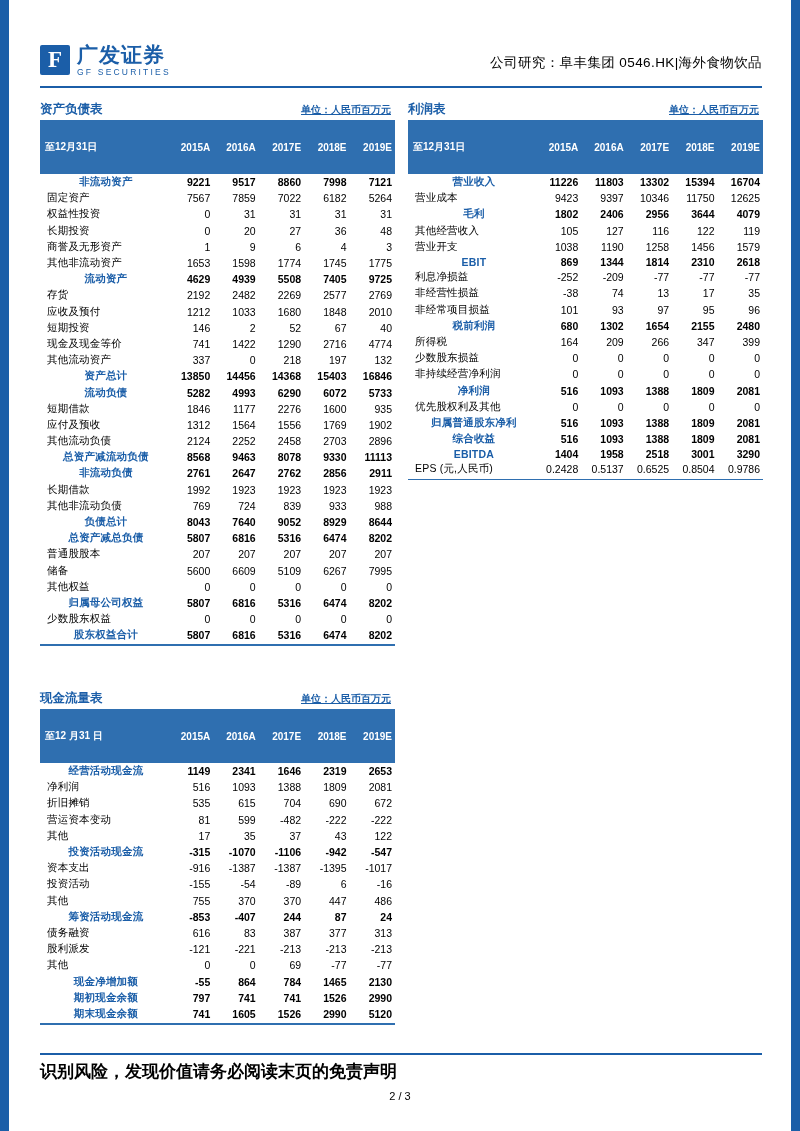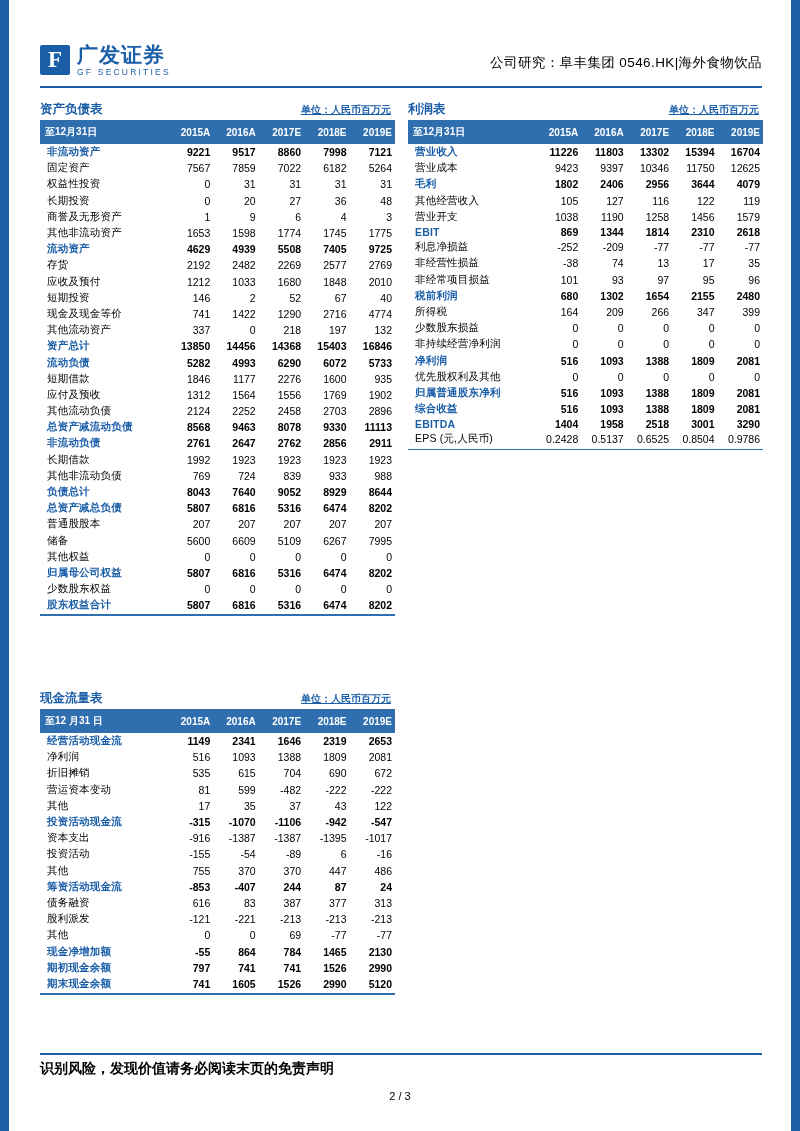--- a/index.html
+++ b/index.html
@@ -107,21 +107,21 @@
   table.fin {
     border-collapse: collapse;
     width: 100%;
     font-size: 10.5px;
   }
   table.fin th {
     background: #2f6fb0;
     color: #ffffff;
     font-weight: bold;
     font-size: 10px;
-    padding: 5px 3px;
+    padding: 20px 3px;
     text-align: right;
     white-space: nowrap;
   }
   table.fin th.lbl {
     text-align: left;
     padding-left: 5px;
   }
   table.fin td {
     padding: 1.1px 3px;
     text-align: right;
@@ -132,20 +132,21 @@
   table.fin td.lbl {
     text-align: left;
     padding-left: 7px;
     letter-spacing: 0.2px;
   }
   tr.bold td {
     font-weight: bold;
   }
   tr.bold td.lbl {
     color: #1b5ea8;
+    text-align: center;
   }
   .col-lbl { width: 36%; }
   .col-num { width: 12.8%; }
   
   .tbl-bottom-rule {
     height: 1.5px;
     background: #2f6fb0;
     margin-top: 1px;
   }
   
@@ -158,21 +159,21 @@
     left: 40px;
     right: 38px;
     top: 1053px;
     height: 1.5px;
     background: #1b5ea8;
   }
   .footer-note {
     position: absolute;
     left: 40px;
     top: 1060px;
-    font-size: 14px;
+    font-size: 17px;
     font-weight: bold;
     color: #000;
   }
   .page-num {
     position: absolute;
     left: 0;
     right: 0;
     top: 1090px;
     text-align: center;
     font-size: 11px;

